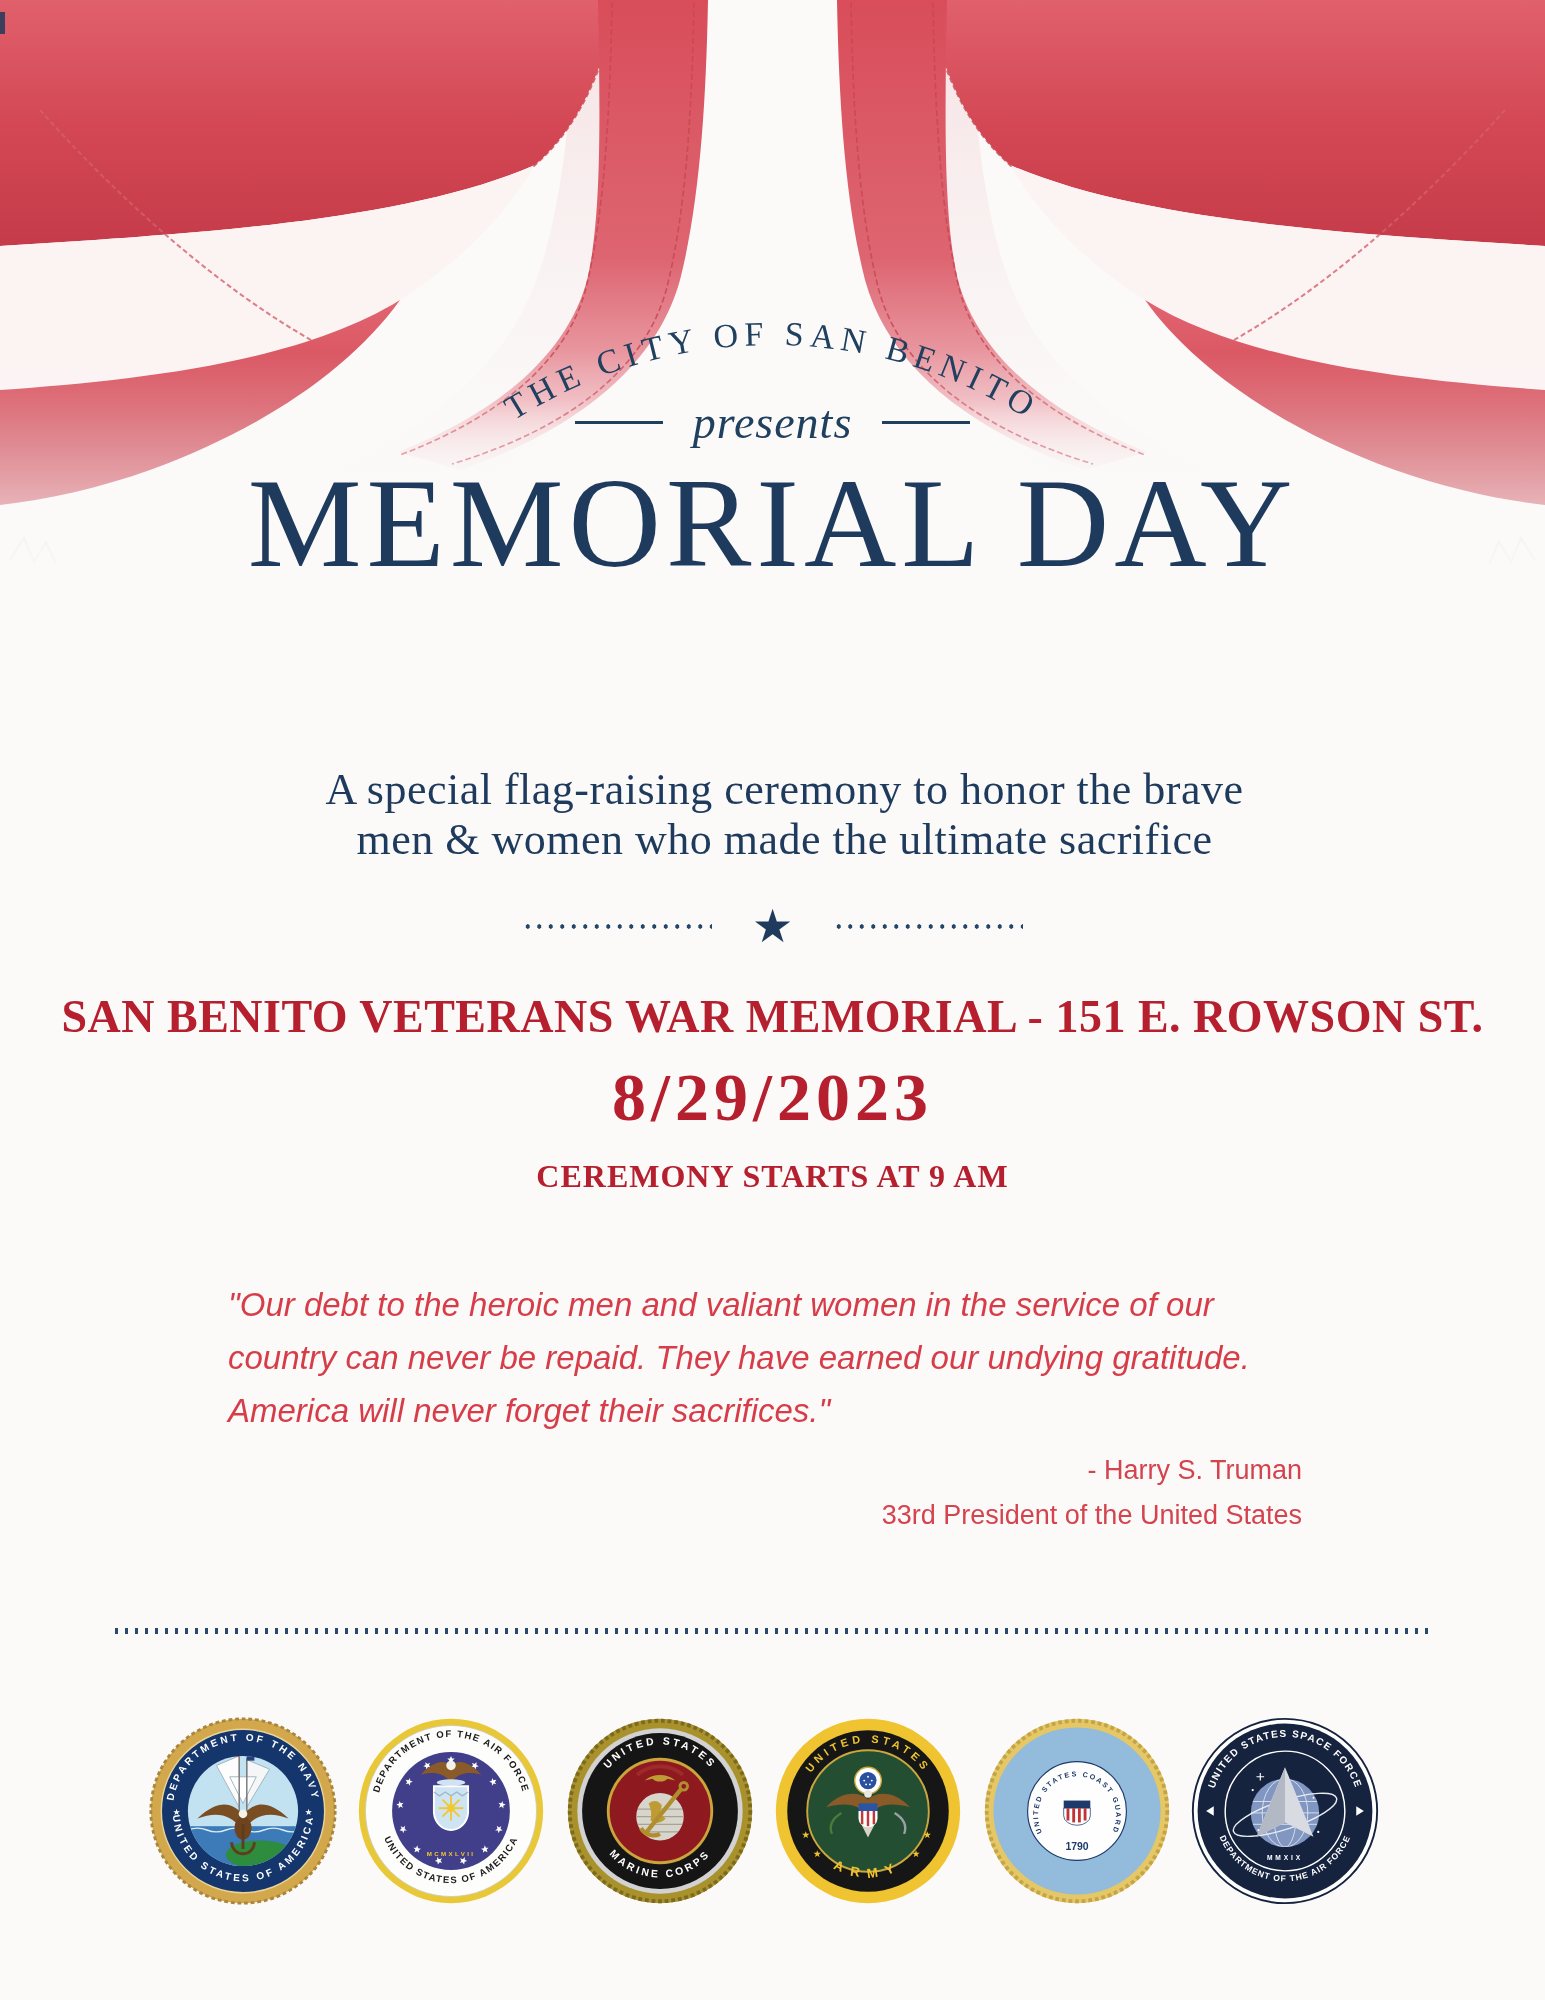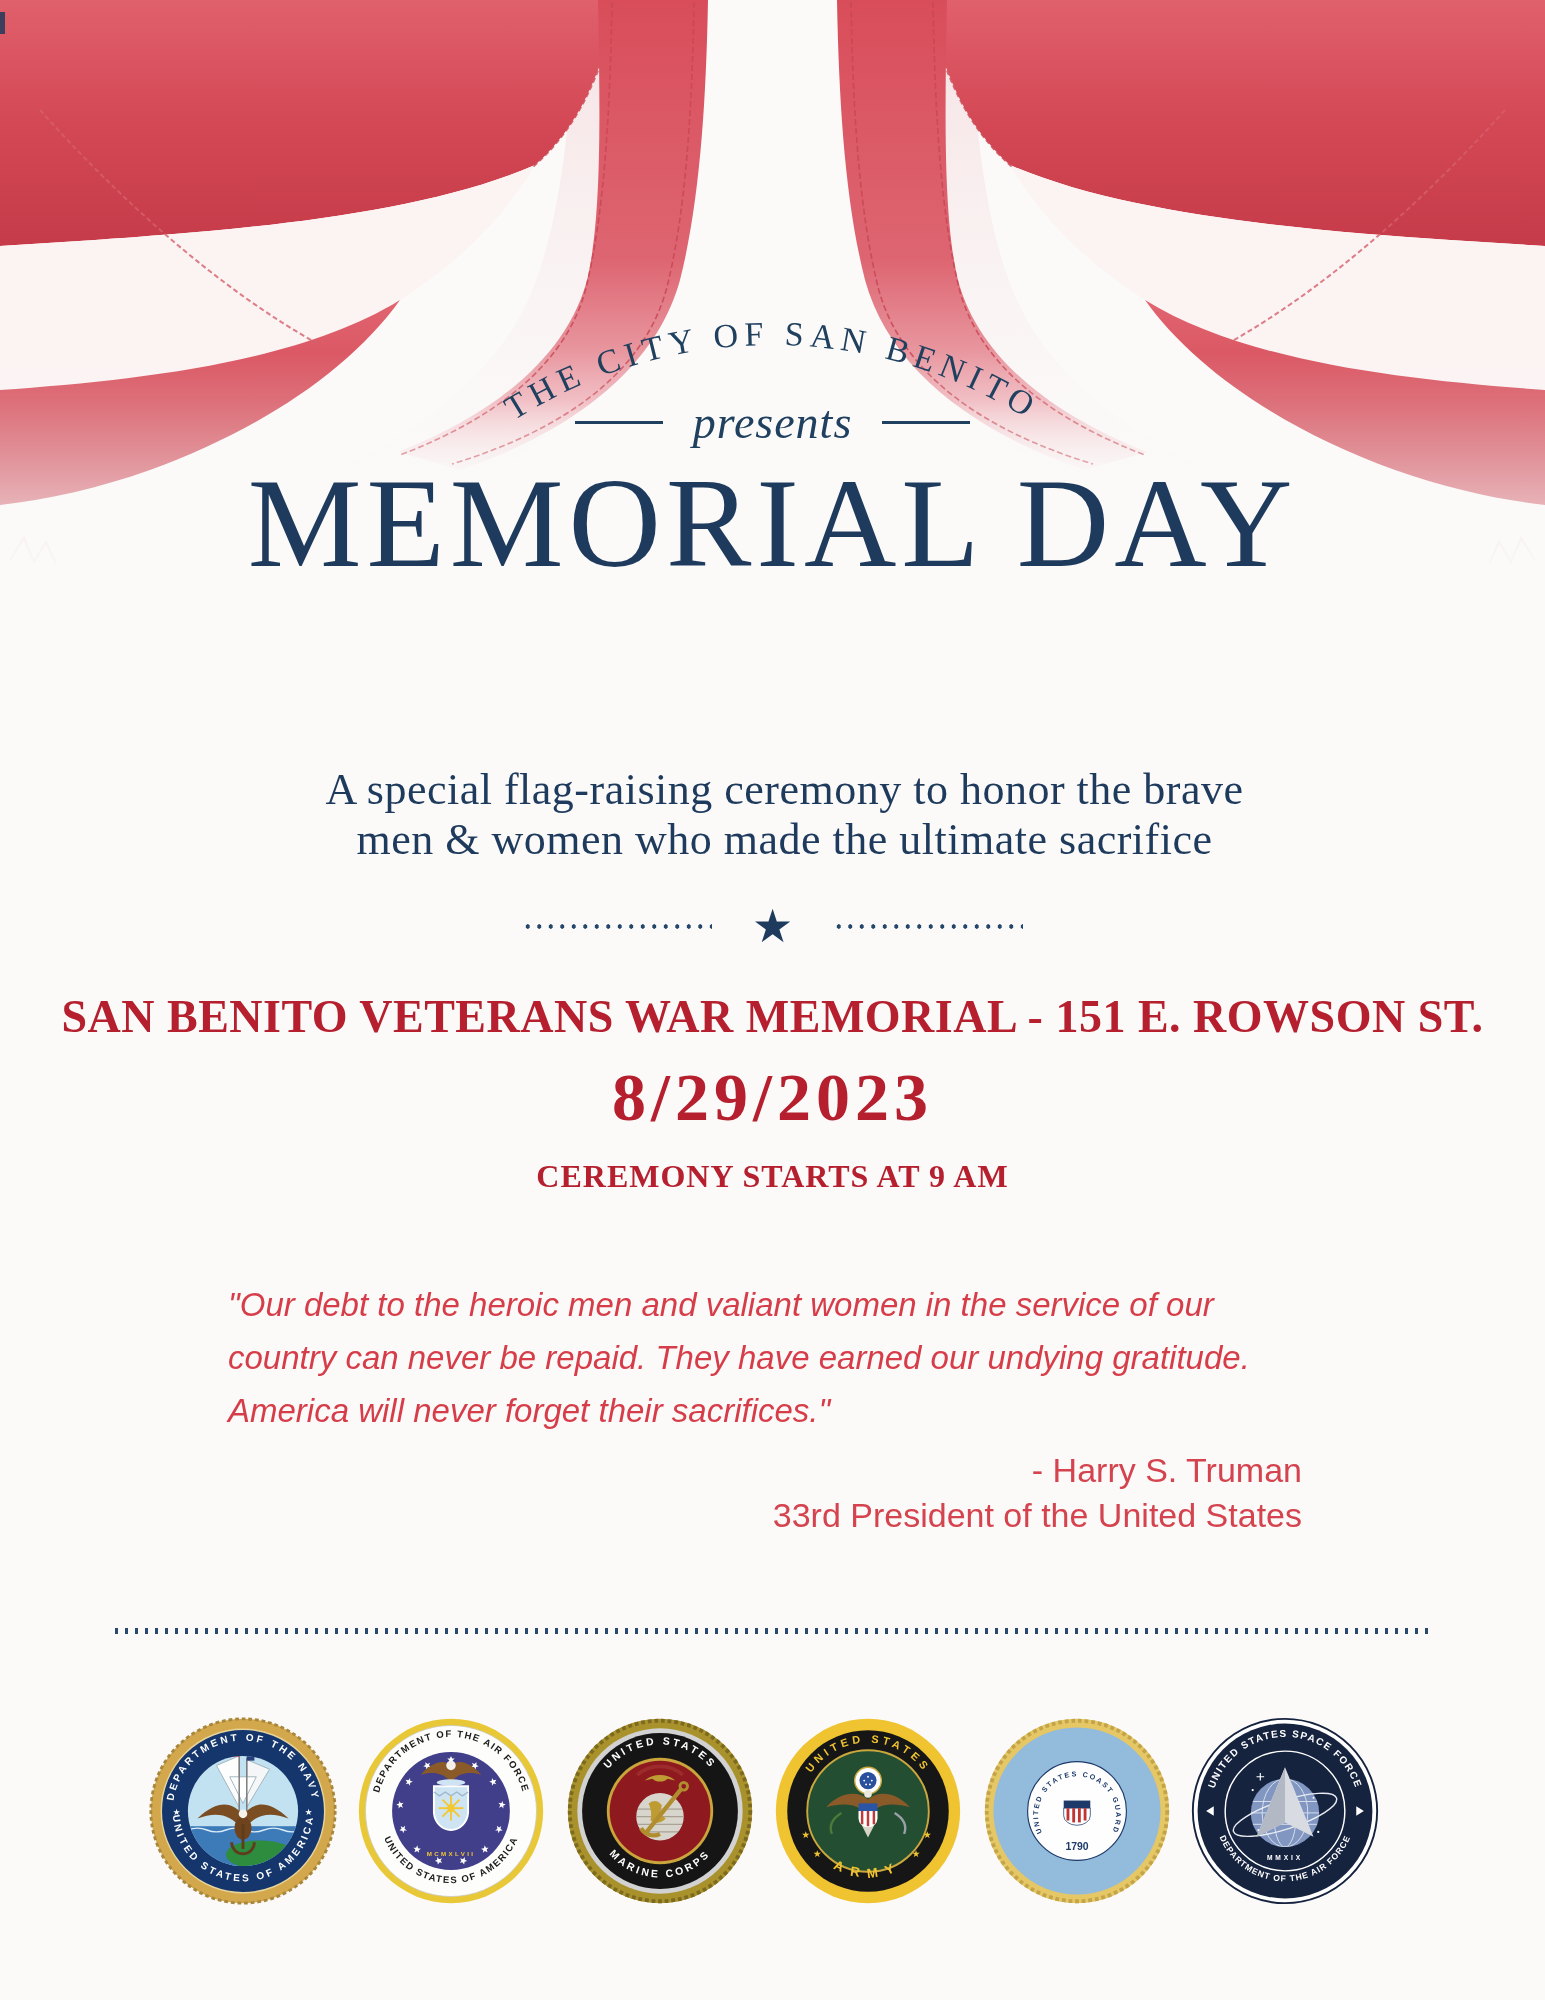--- a/index.html
+++ b/index.html
@@ -39,21 +39,21 @@
   .date{position:absolute;top:1058px;left:0;width:1545px;text-align:center;
     color:#b51f2e;font-weight:bold;font-size:68px;letter-spacing:5px;}
   .time{position:absolute;top:1158px;left:0;width:1545px;text-align:center;
     color:#b51f2e;font-weight:bold;font-size:32px;letter-spacing:1px;}
 
   
   .quote{position:absolute;top:1278px;left:228px;width:1140px;color:#d63d49;
     font-family:"Liberation Sans",sans-serif;font-style:italic;
     font-size:33px;line-height:53px;}
   .attribution{position:absolute;top:1448px;right:243px;width:700px;text-align:right;
-    color:#d4434e;font-family:"Liberation Sans",sans-serif;font-size:34px;line-height:45px;}
+    color:#d4434e;font-family:"Liberation Sans",sans-serif;font-size:27px;line-height:45px;}
 
   
   .dotted-rule{position:absolute;top:1628px;left:115px;width:1318px;height:6px;
     background-image:repeating-linear-gradient(90deg,#29496f 0 2.6px,rgba(0,0,0,0) 2.6px 10px);}
 
   
   .seals{position:absolute;top:1716px;left:148px;width:1232px;display:flex;
     justify-content:space-between;}
   .seal{width:190px;height:190px;}
   .ringtext{font-family:"Liberation Sans",sans-serif;font-weight:bold;}

